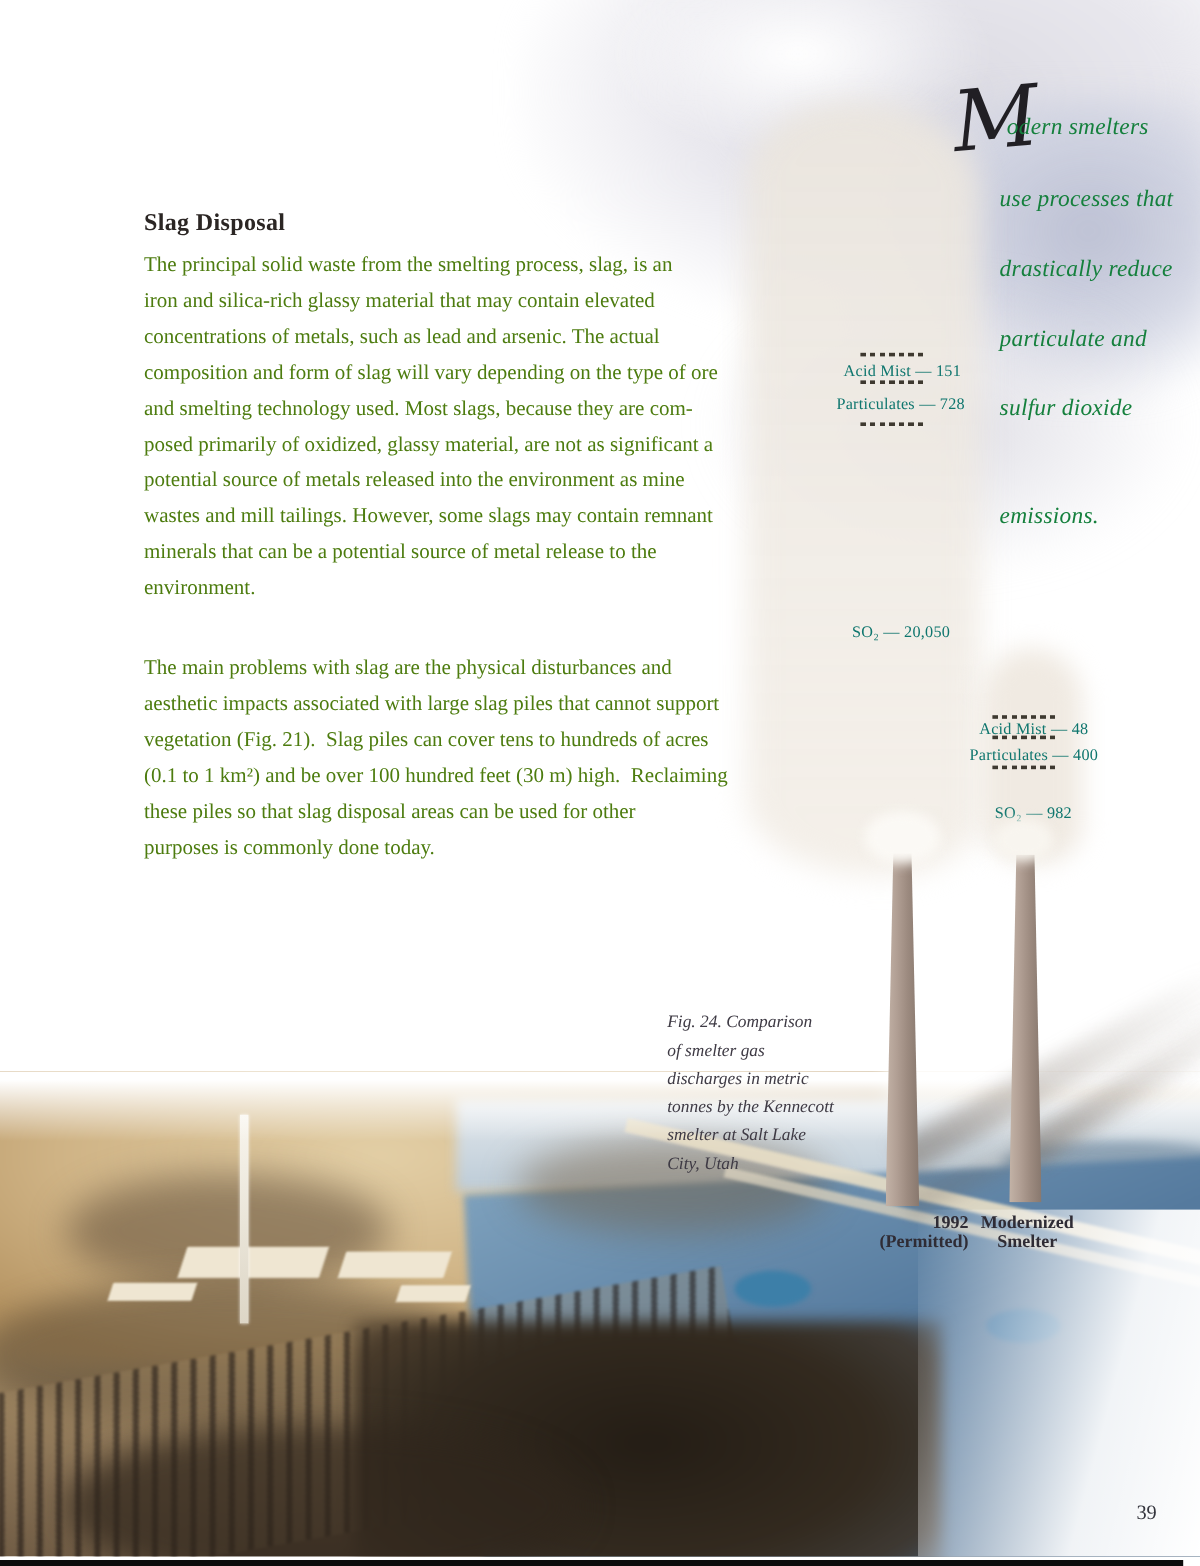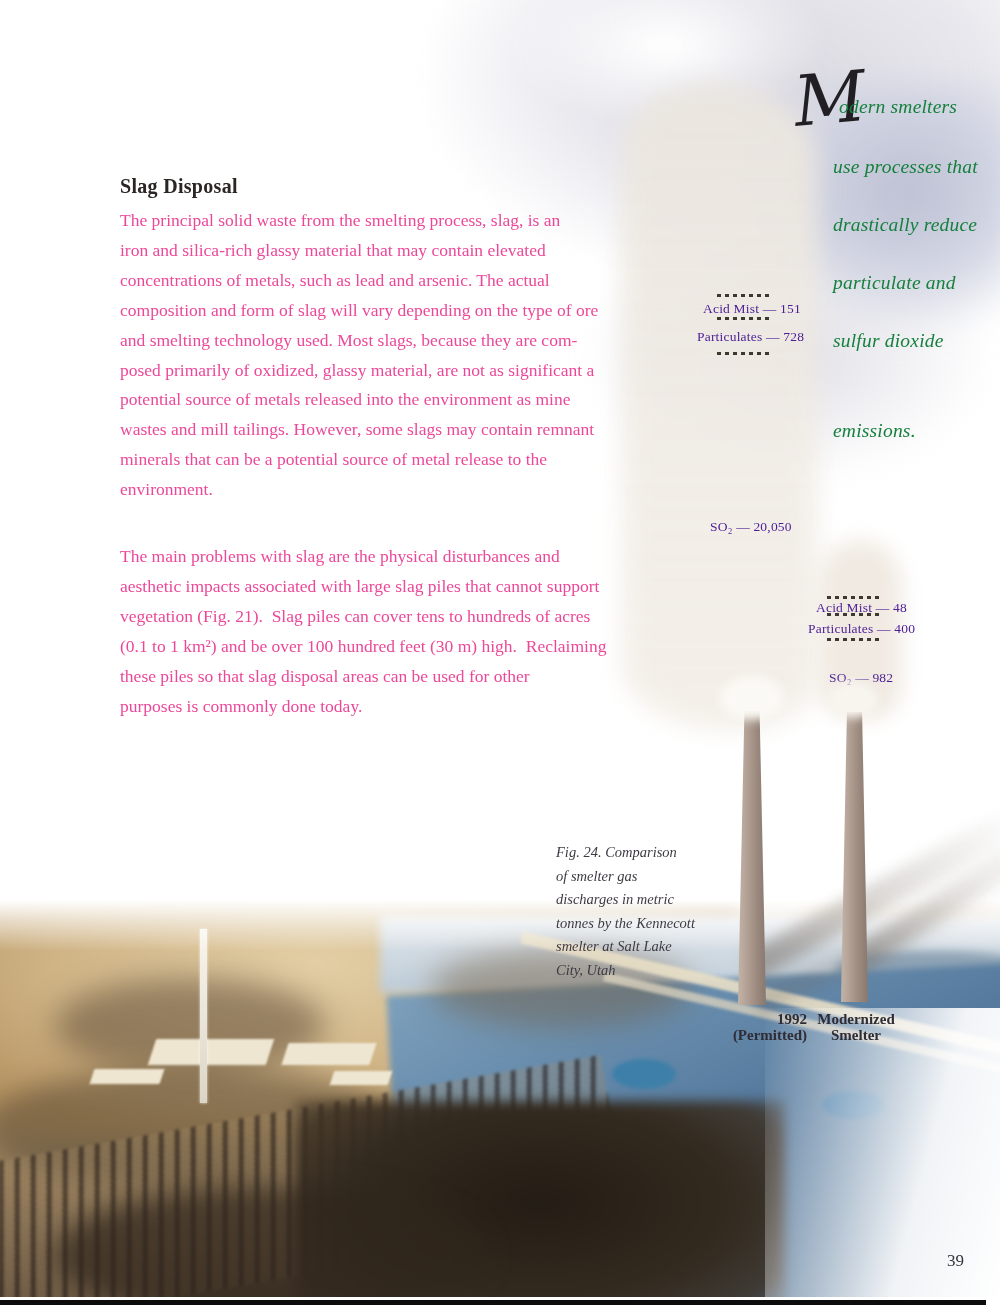--- a/index.html
+++ b/index.html
@@ -33,27 +33,27 @@
   .q-initial{position:absolute;left:794px;top:64px;font-family:"DejaVu Serif",serif;
     font-style:italic;font-size:70px;line-height:1;color:#211f24;transform:rotate(-5deg);}
   .q-line{position:absolute;left:833px;font-style:italic;font-size:19.5px;color:#15803d;
     letter-spacing:.2px;white-space:pre;}
   .q0{left:839px;top:96px;}
   .q1{top:156px;} .q2{top:214px;} .q3{top:272px;} .q4{top:330px;} .q5{top:388px;margin-top:32px;}
 
   
   .heading{position:absolute;left:120px;top:175px;font-size:20px;font-weight:bold;
     color:#2b2624;letter-spacing:.3px;white-space:pre;}
-  .para{position:absolute;left:120px;font-size:17.5px;line-height:29.9px;color:#ec4899;
+  .para{position:absolute;left:120px;font-size:17.5px;line-height:29.9px;color:#4d7c0f;
     white-space:pre;}
   .p1{top:206px;}
   .p2{top:542px;}
 
   
-  .figlabel{position:absolute;font-size:13.5px;color:#4c1d95;letter-spacing:.2px;white-space:pre;}
+  .figlabel{position:absolute;font-size:13.5px;color:#0f766e;letter-spacing:.2px;white-space:pre;}
   .dash{position:absolute;height:3px;width:54px;
     background:repeating-linear-gradient(90deg,#3e3930 0 4.5px,rgba(0,0,0,0) 4.5px 8px);}
   .dash-a1{left:717px;top:294px;} .dash-a2{left:717px;top:317px;} .dash-a3{left:717px;top:352px;}
   .lbl-acid-a{left:703px;top:301px;}
   .lbl-part-a{left:697px;top:329px;}
   .lbl-so2-a{left:710px;top:519px;text-align:right;}
   .dash-b1{left:827px;top:596px;} .dash-b2{left:827px;top:613px;} .dash-b3{left:827px;top:638px;}
   .lbl-acid-b{left:816px;top:600px;}
   .lbl-part-b{left:808px;top:621px;}
   .lbl-so2-b{left:829px;top:670px;}

